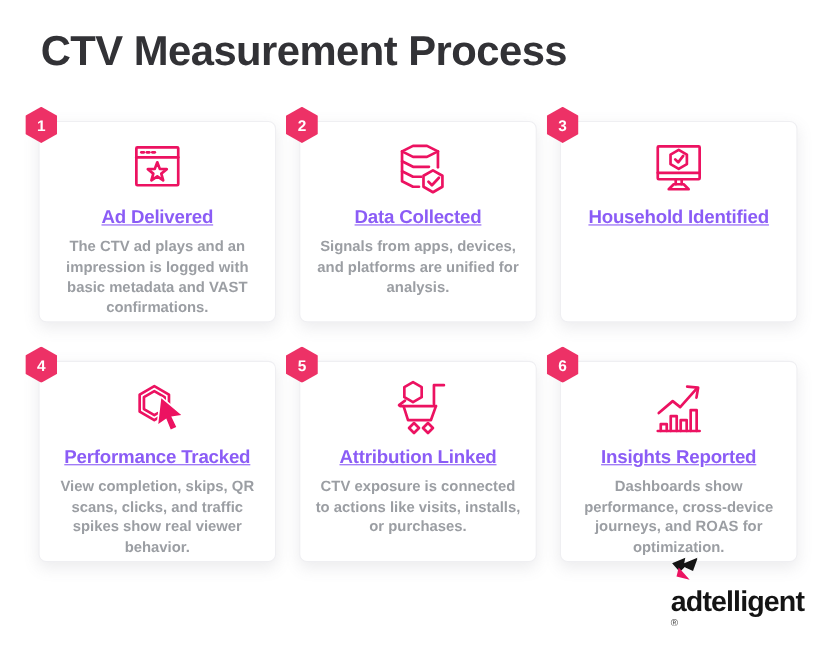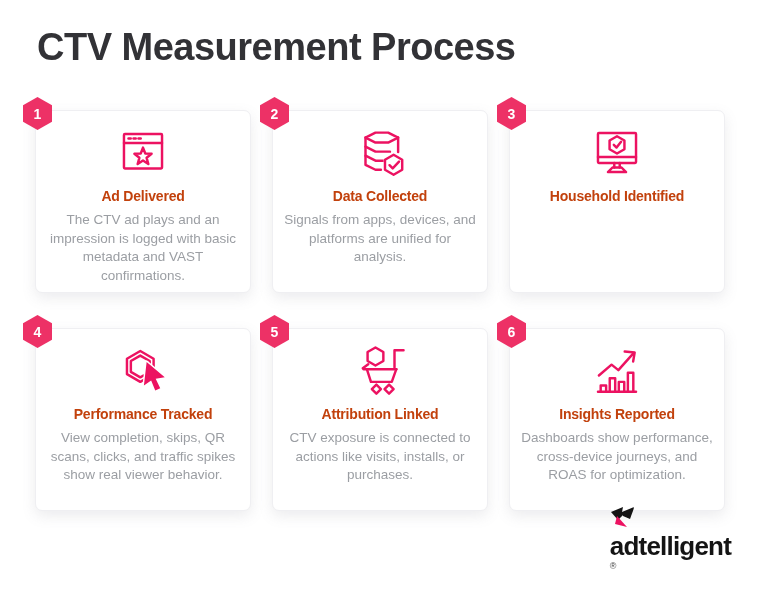--- a/index.html
+++ b/index.html
@@ -32,25 +32,26 @@
     clip-path:polygon(50% 0%,100% 25%,100% 75%,50% 100%,0% 75%,0% 25%);
     background:#ED3166;
     display:flex; align-items:center; justify-content:center;
     color:#ffffff; font-size:14px; font-weight:700;
     z-index:2;
   }
 
   .icon-wrap { margin-top:10px; height:64px; display:flex; align-items:center; justify-content:center; }
   .icon-wrap svg { display:block; }
 
-  .card-title { margin-top:3px; font-size:14px; font-weight:700; color:#c2410c; letter-spacing:-0.2px; }
+  .card-title { margin-top:3px; font-size:17px; font-weight:700; color:#8b5cf6; letter-spacing:-0.2px;text-decoration:underline; }
 
   .card-desc {
     margin:7px 11px 0; font-size:13.5px; line-height:18.5px;
     color:#9b9ea3;
+    font-weight:bold;
   }
 
   .footer-logo {
     position:absolute; right:29px; bottom:30px;
     display:flex; align-items:flex-start; gap:2px;flex-direction:column;
   }
   .logo-mark { margin-top:2px; }
   .logo-text { font-size:26px; font-weight:600; color:#141414; letter-spacing:-0.8px; line-height:1; }
   .reg-mark { font-size:9px; color:#444; margin-top:0px; }
 

